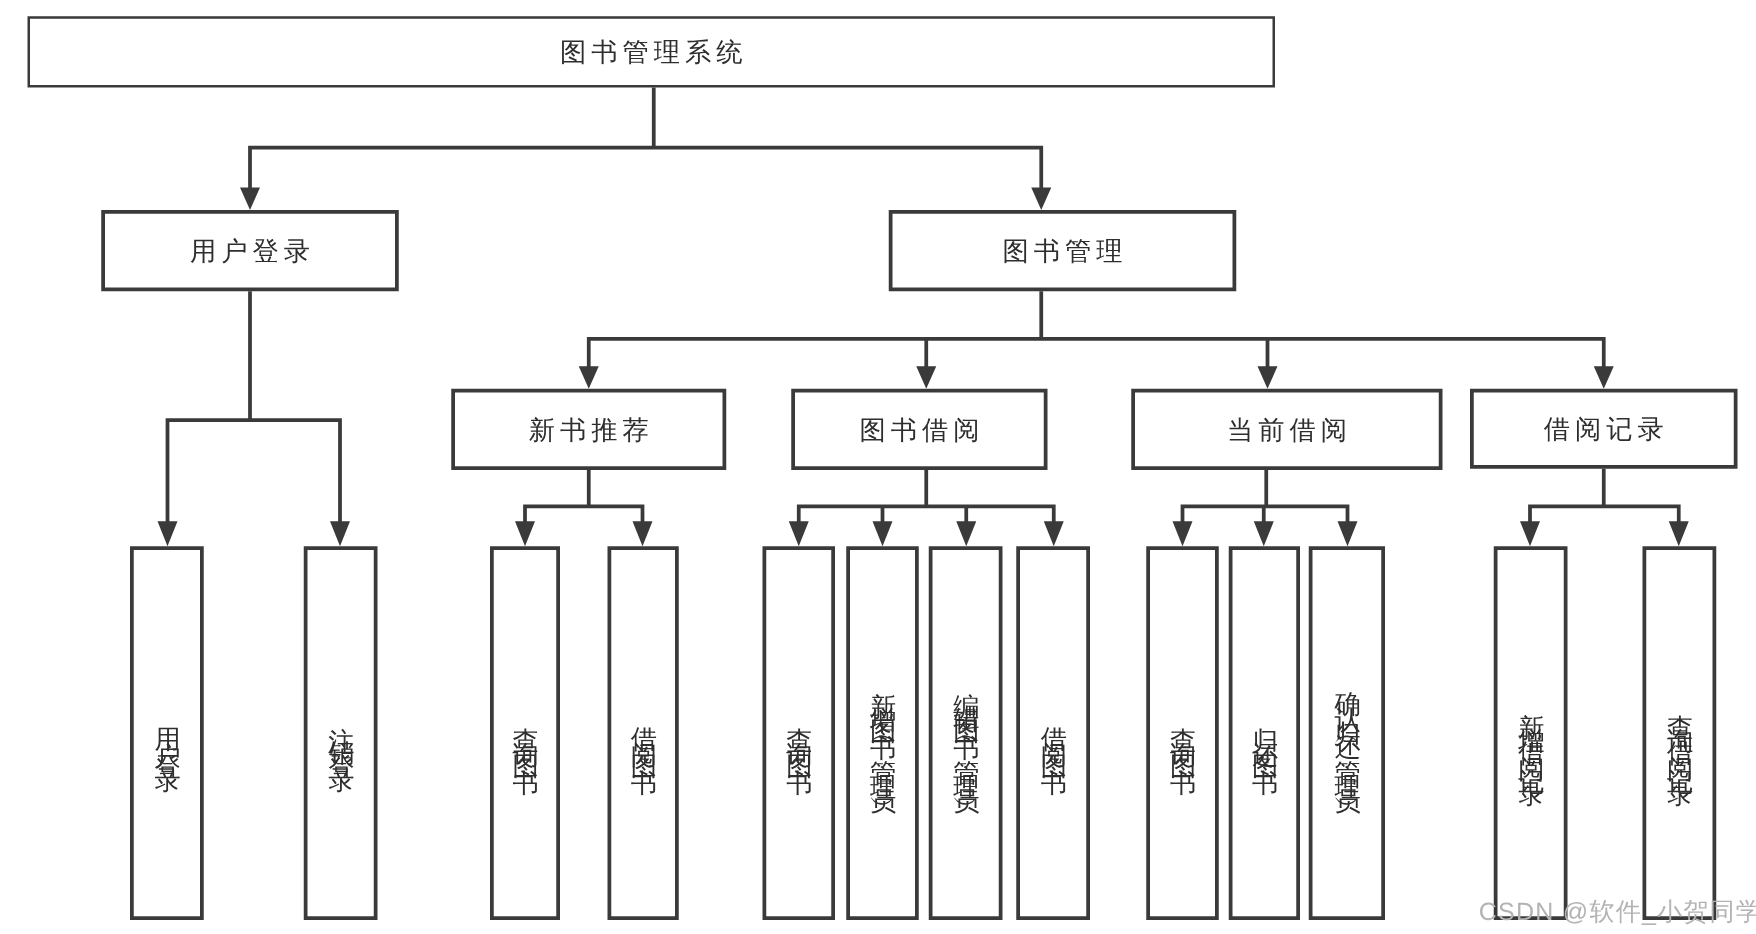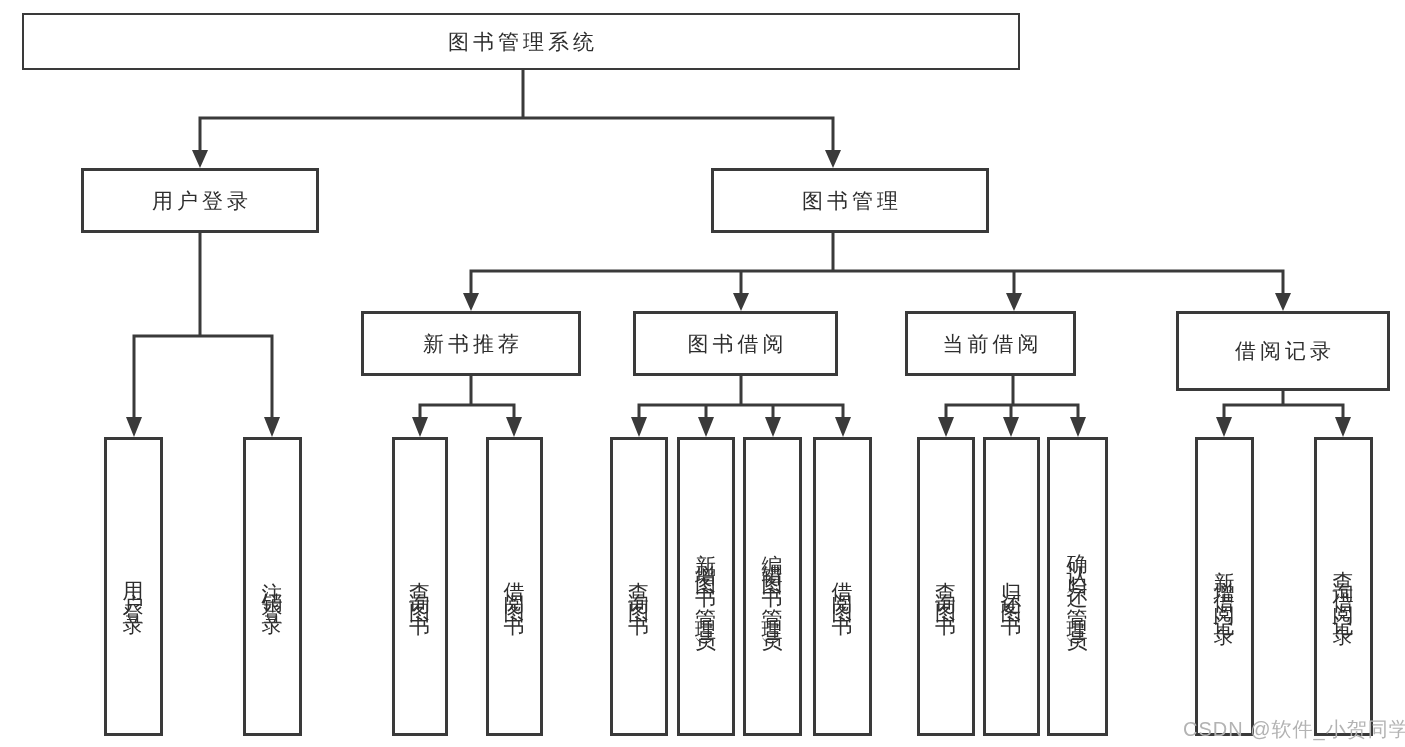--- a/index.html
+++ b/index.html
@@ -98,24 +98,24 @@
   <div class="node" style="left:711px;top:168px;width:278px;height:65px;">
     <span class="hlabel">图书管理</span>
   </div>
 
   <div class="node" style="left:361px;top:311px;width:220px;height:65px;">
     <span class="hlabel">新书推荐</span>
   </div>
   <div class="node" style="left:633px;top:311px;width:205px;height:65px;">
     <span class="hlabel">图书借阅</span>
   </div>
-  <div class="node" style="left:905px;top:311px;width:171px;height:65px;">
+  <div class="node" style="left:905px;top:311px;width:249px;height:65px;">
     <span class="hlabel">当前借阅</span>
   </div>
-  <div class="node" style="left:1176px;top:311px;width:214px;height:80px;">
+  <div class="node" style="left:1176px;top:311px;width:214px;height:64px;">
     <span class="hlabel">借阅记录</span>
   </div>
 
   <div class="node" style="left:104px;top:437px;width:59px;height:299px;">
     <span class="vlabel">用户登录</span>
   </div>
   <div class="node" style="left:243px;top:437px;width:59px;height:299px;">
     <span class="vlabel">注销登录</span>
   </div>
   <div class="node" style="left:392px;top:437px;width:56px;height:299px;">

